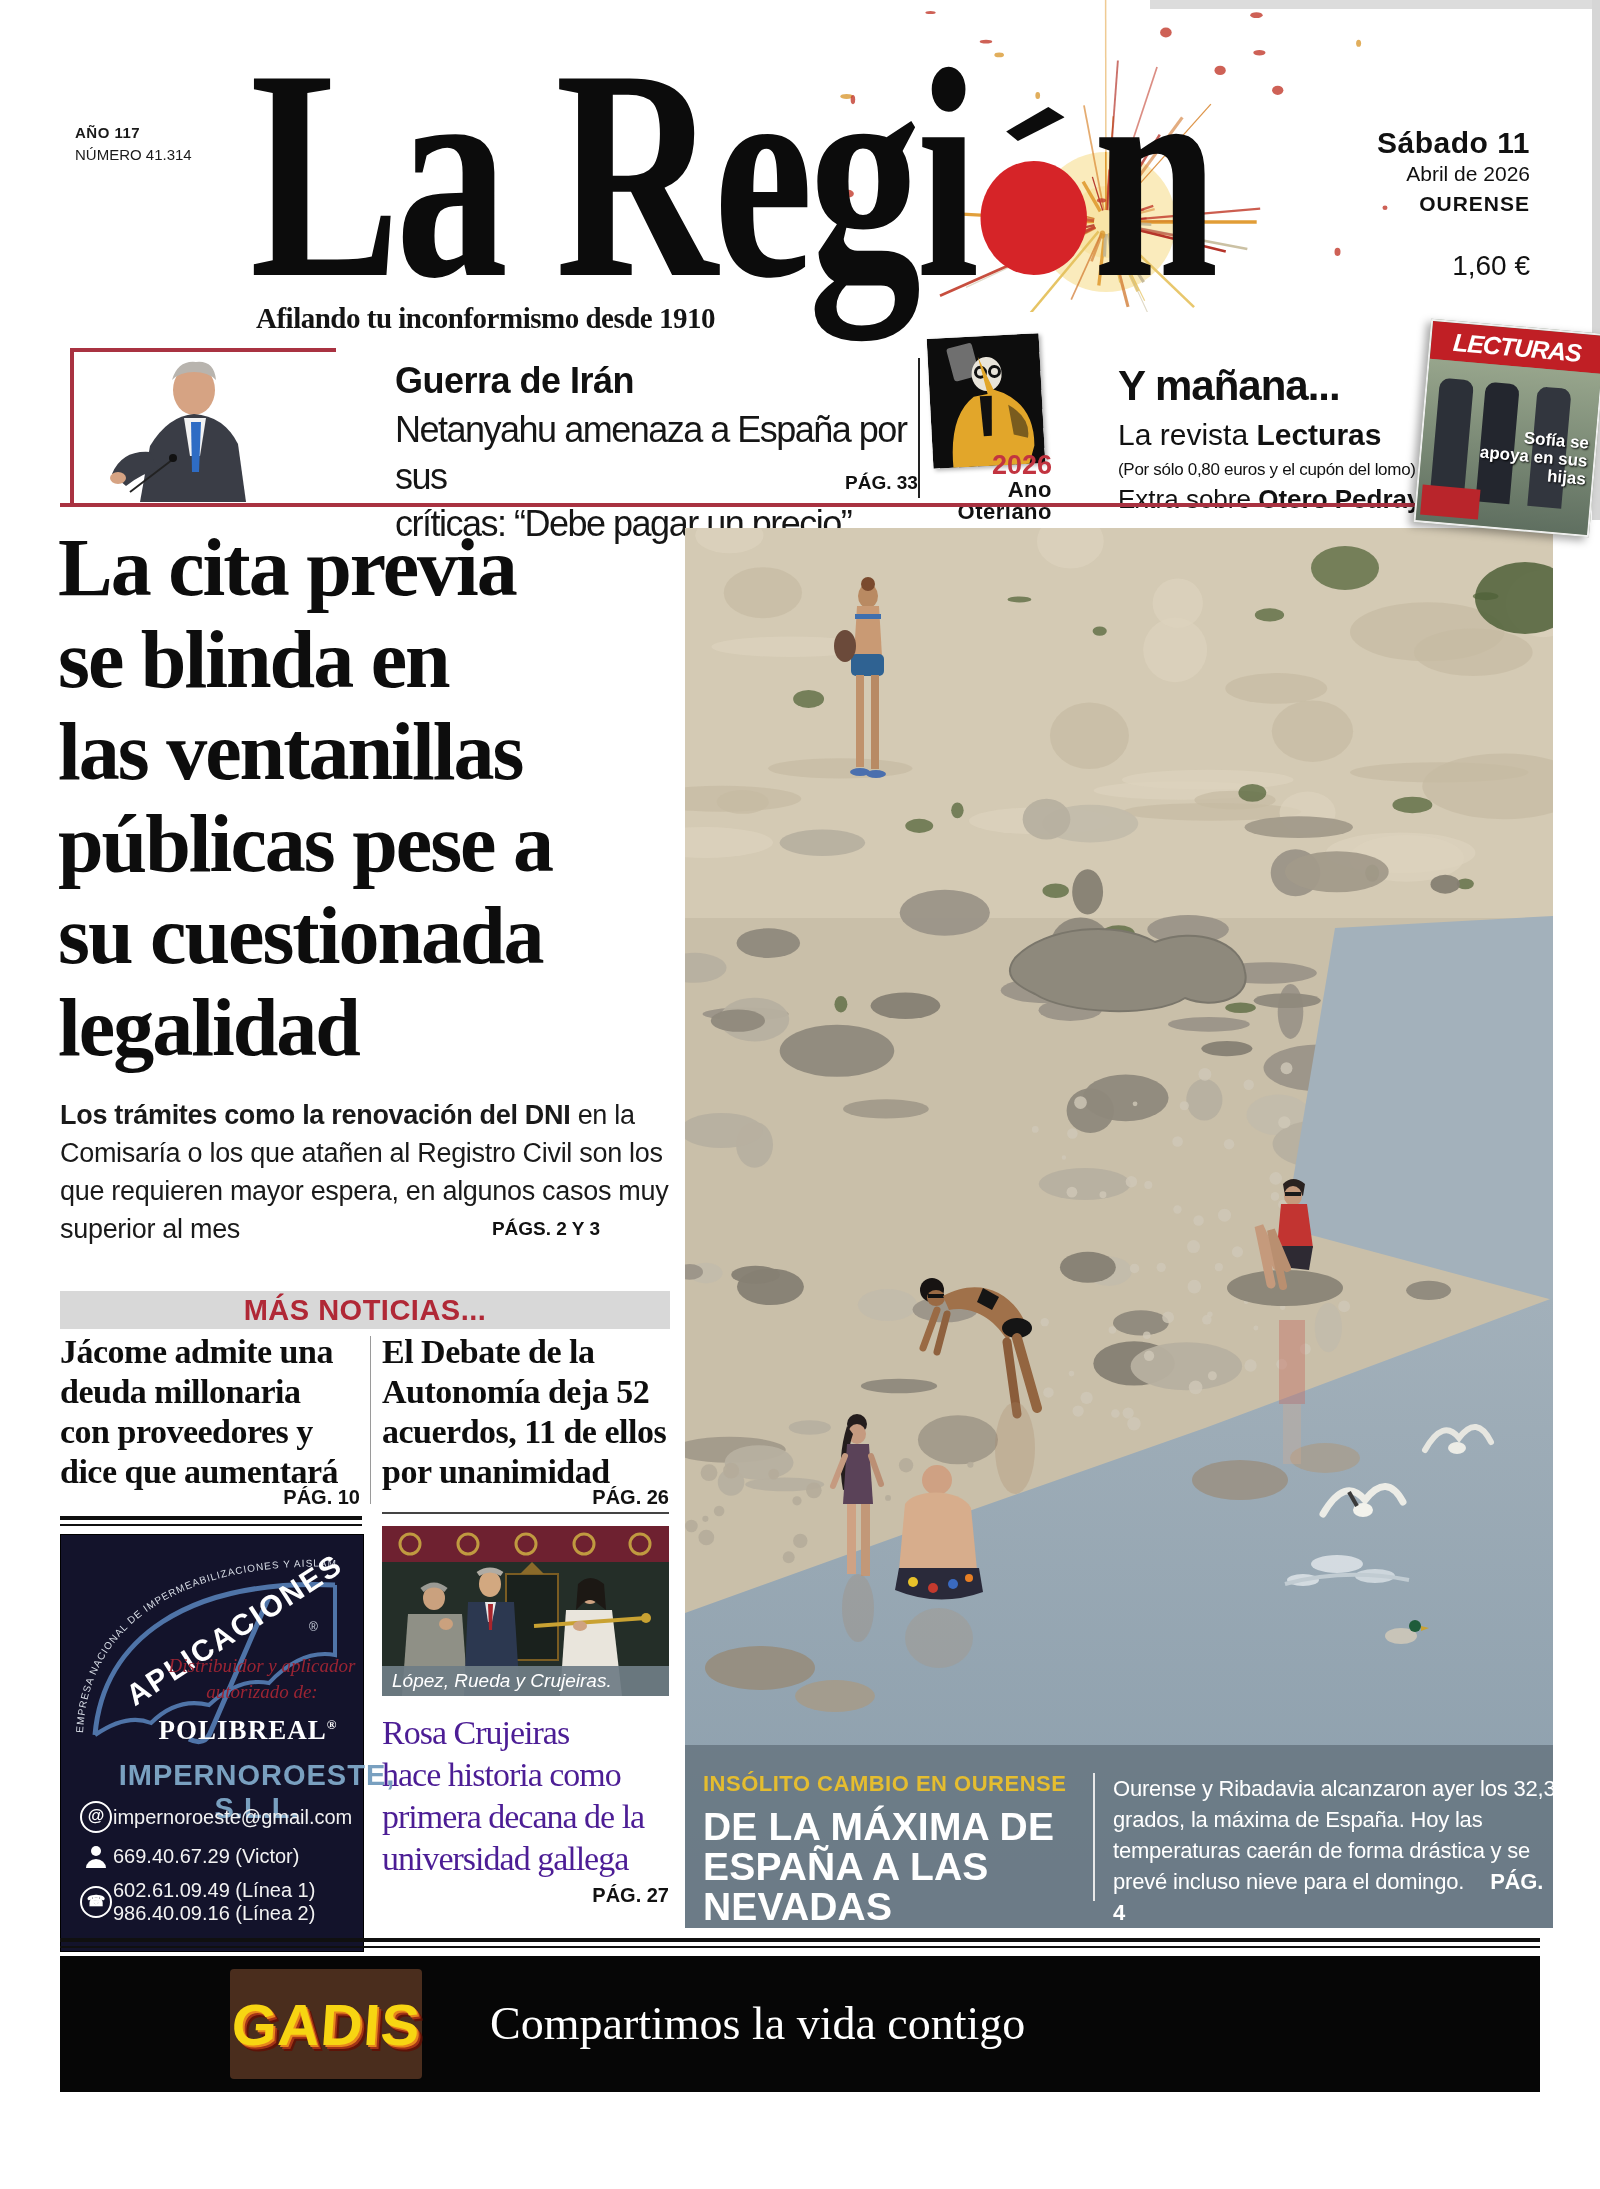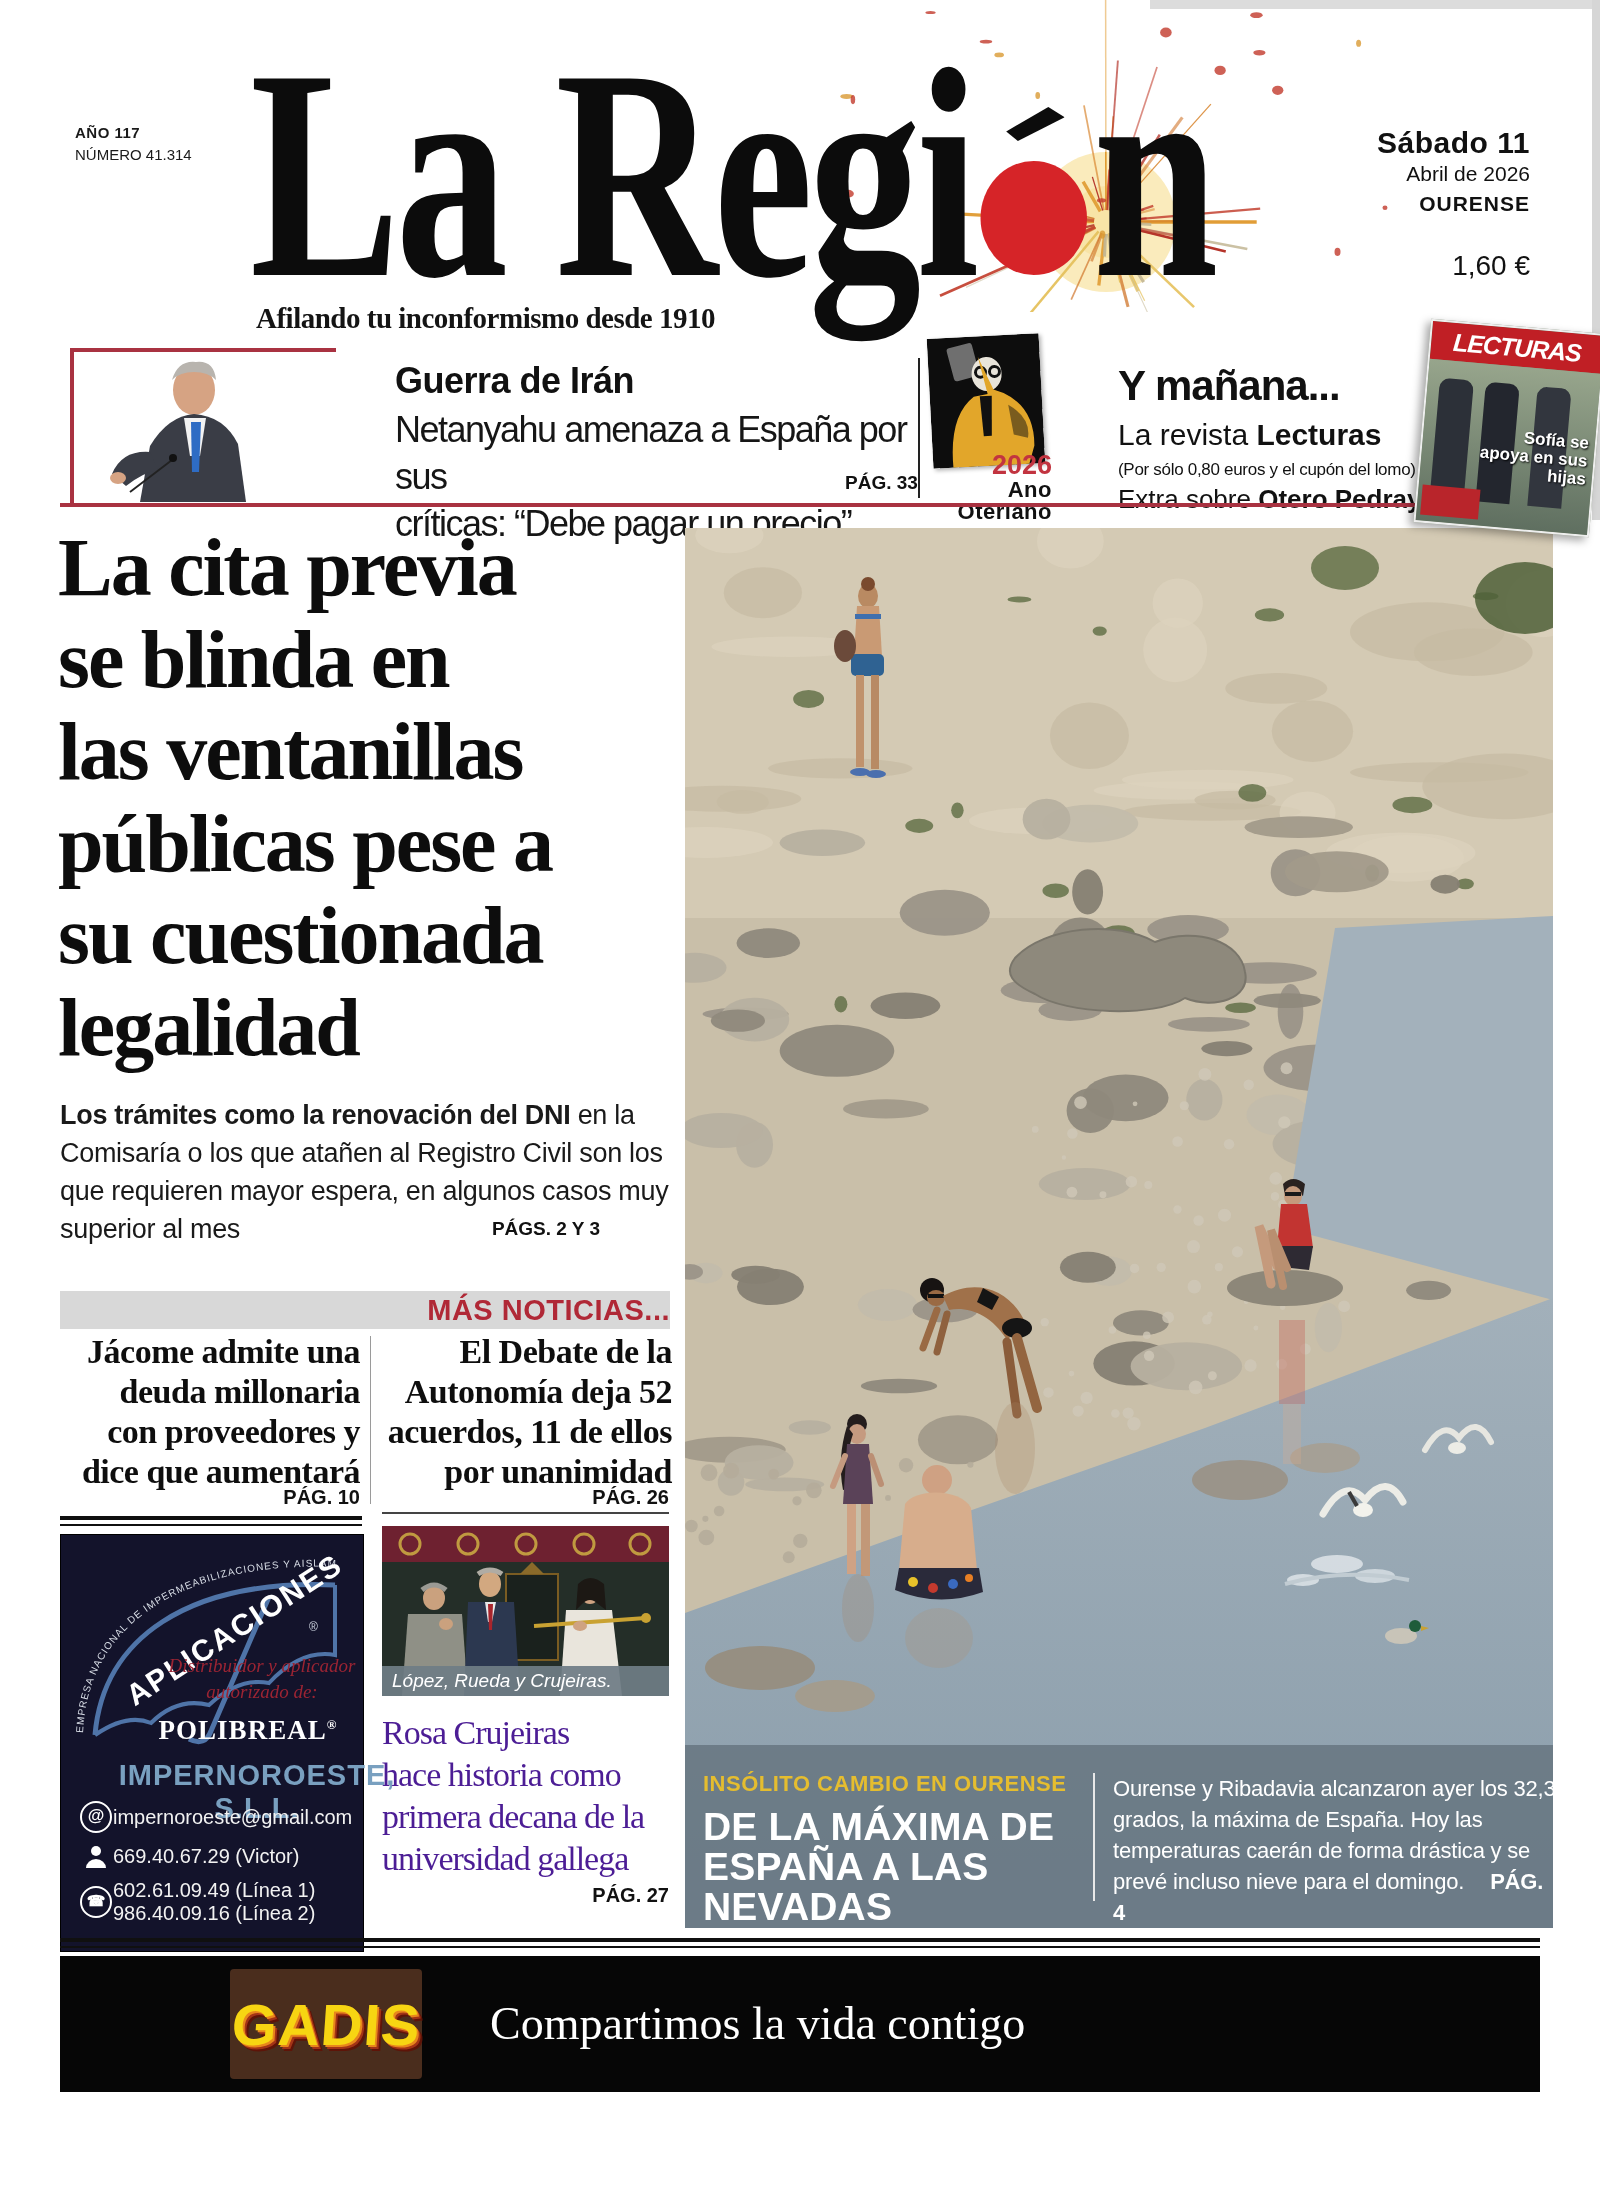--- a/index.html
+++ b/index.html
@@ -54,25 +54,25 @@
   .mag-head{position:absolute;right:6px;top:62px;width:110px;text-align:right;color:#fff;
       font-weight:bold;font-size:17px;line-height:18px;text-shadow:1px 1px 2px #000;}
   .mag-chip{position:absolute;left:4px;bottom:6px;width:58px;height:30px;background:#b9252b;}
   
   .lead-h{left:58px;top:522px;width:640px;font-family:"Liberation Serif",serif;font-weight:700;
       font-size:82px;line-height:92px;letter-spacing:-2px;color:#0d0d0d;}
   .lead-deck{left:60px;top:1096px;width:616px;font-size:27px;line-height:38px;letter-spacing:-.3px;color:#1a1a1a;}
   .lead-deck .b{font-weight:bold;}
   .lead-pag{left:480px;top:1218px;width:120px;text-align:right;font-size:19px;font-weight:bold;}
   .mn-bar{left:60px;top:1291px;width:610px;height:38px;background:#d8d8d8;display:flex;
-      align-items:center;justify-content:flex-end;}
+      align-items:center;justify-content:center;}
   .mn-bar span{color:#b02836;font-weight:bold;font-size:29px;letter-spacing:.5px;}
   .news{font-family:"Liberation Serif",serif;font-weight:700;font-size:34px;line-height:40px;
       letter-spacing:-.5px;color:#0e0e0e;}
-  .news div{white-space:nowrap;text-align:right;}
+  .news div{white-space:nowrap;}
   .news-l{left:60px;top:1332px;width:300px;}
   .news-r{left:382px;top:1332px;width:290px;}
   .col-div{left:370px;top:1336px;width:1px;height:168px;background:#9a9a9a;}
   .pag-s{font-size:20px;font-weight:bold;text-align:right;}
   .pag10{left:60px;top:1486px;width:300px;}
   .pag26{left:382px;top:1486px;width:287px;}
   .dbl-rule{border-top:4px solid #101010;border-bottom:2px solid #101010;height:4px;}
   .rule-l{left:60px;top:1516px;width:302px;}
   .rule-r{left:382px;top:1512px;width:287px;height:2px;background:#444;}
   

